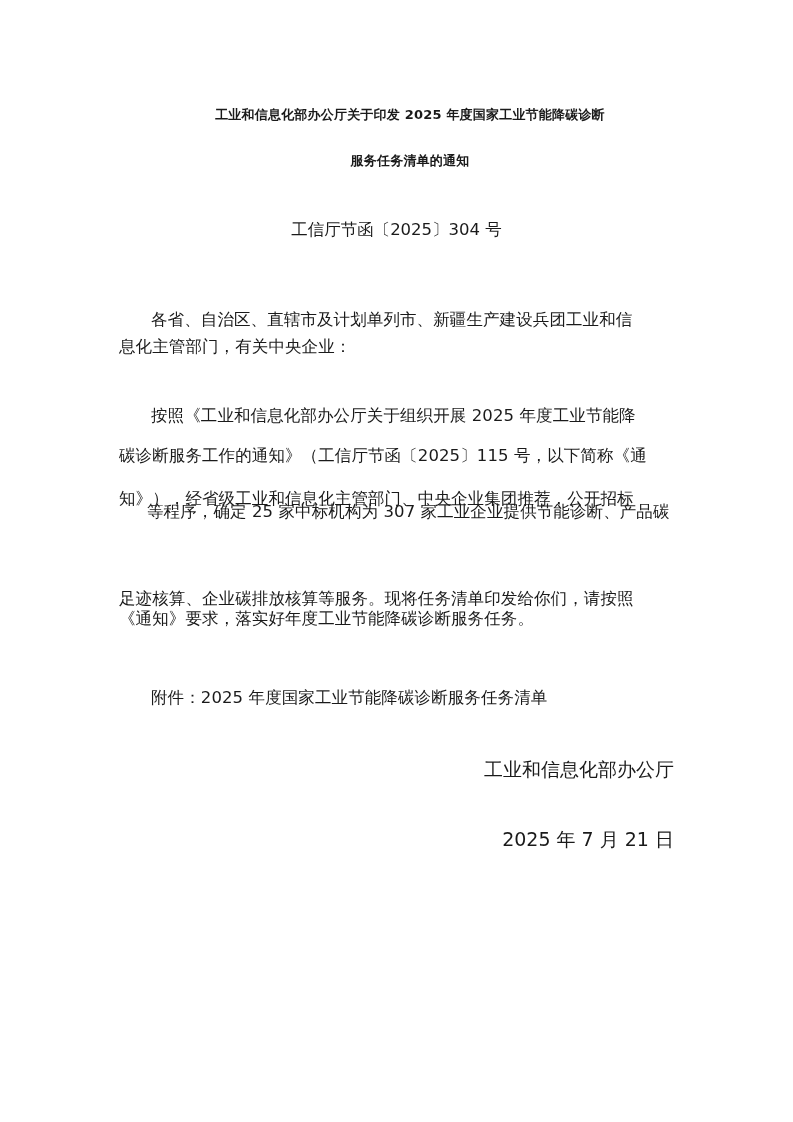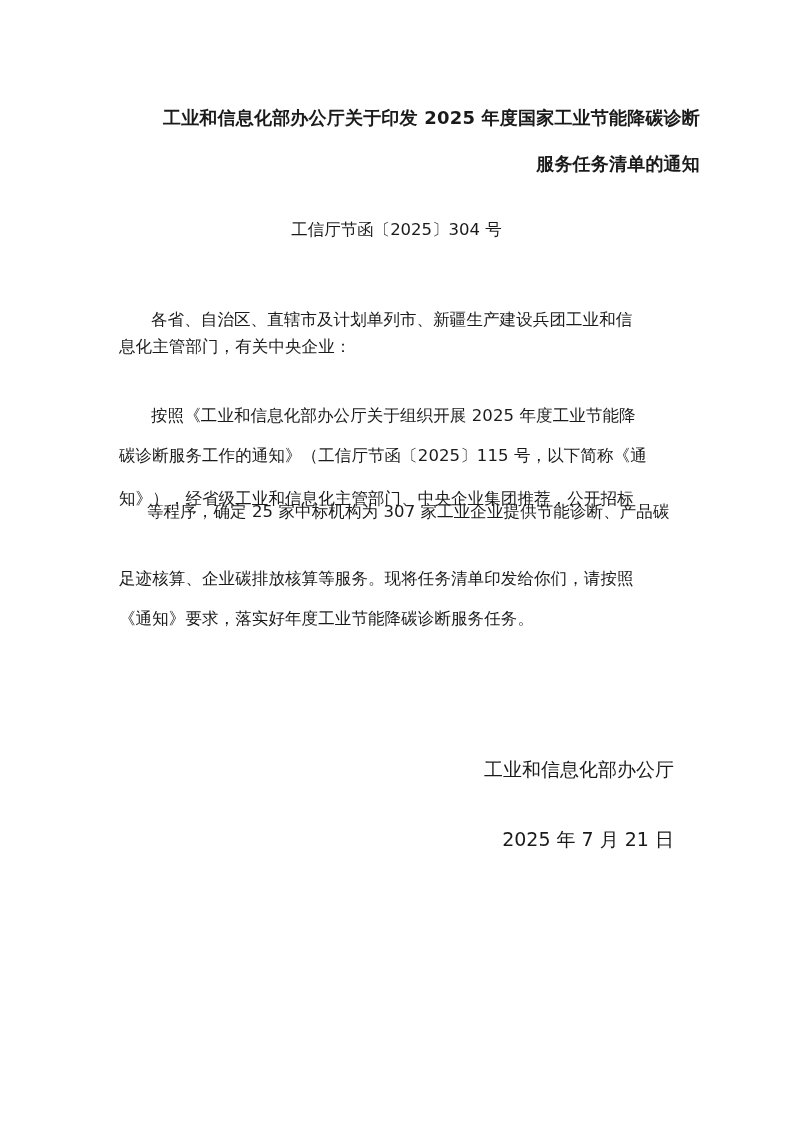--- a/index.html
+++ b/index.html
@@ -1,20 +1,20 @@
 <!DOCTYPE html>
 <html><head>
 <meta charset="utf-8">
 <style>
   html, body { margin: 0; padding: 0; background: #ffffff; }
   body { width: 793px; height: 1122px; position: relative; overflow: hidden;
          font-family: "DejaVu Sans", "Liberation Sans", sans-serif; color: #1a1a1a; }
   .page { position: absolute; left: 0; top: 0; width: 793px; height: 1122px; background: #fff; }
-  .title { position: absolute; left: 120px; width: 580px; text-align: right;
-           font-weight: bold; font-size: 18px; letter-spacing: 0.2px; white-space: nowrap; }
+  .title { position: absolute; left: 120px; width: 580px; text-align: center;
+           font-weight: bold; font-size: 13px; letter-spacing: 0.2px; white-space: nowrap; }
   .t1 { top: 106px; }
   .t2 { top: 152px; }
   .docno { position: absolute; left: 0; width: 793px; top: 219px; text-align: center;
            font-size: 16.5px; white-space: nowrap; }
   .line { position: absolute; left: 119px; font-size: 16.5px; white-space: nowrap; letter-spacing: 0.1px; }
   .right { position: absolute; right: 119px; font-size: 19px; white-space: nowrap; text-align: right; }
 </style>
 </head>
 <body>
 
@@ -24,19 +24,20 @@
 
   <div class="docno">工信厅节函〔2025〕304 号</div>
 
   <div class="line" style="left:151px; top:309px;">各省、自治区、直辖市及计划单列市、新疆生产建设兵团工业和信</div>
   <div class="line" style="top:336px;">息化主管部门，有关中央企业：</div>
 
   <div class="line" style="left:151px; top:405px;text-align:center;">按照《工业和信息化部办公厅关于组织开展 2025 年度工业节能降</div>
   <div class="line" style="top:445px;">碳诊断服务工作的通知》（工信厅节函〔2025〕115 号，以下简称《通</div>
   <div class="line" style="top:488px;">知》），经省级工业和信息化主管部门、中央企业集团推荐，公开招标</div>
   <div class="line" style="top:501px;margin-left:28px;">等程序，确定 25 家中标机构为 307 家工业企业提供节能诊断、产品碳</div>
-  <div class="line" style="top:568px;">足迹核算、企业碳排放核算等服务。现将任务清单印发给你们，请按照</div>
+  <div class="line" style="top:588px;">足迹核算、企业碳排放核算等服务。现将任务清单印发给你们，请按照</div>
   <div class="line" style="top:608px;">《通知》要求，落实好年度工业节能降碳诊断服务任务。</div>
 
+  <div class="line" style="left:151px; top:687px;">附件：2025 年度国家工业节能降碳诊断服务任务清单</div>
 
   <div class="right" style="top:757px;">工业和信息化部办公厅</div>
   <div class="right" style="top:827px;text-align:right;">2025 年 7 月 21 日</div>
 </div>
 
 </body></html>

